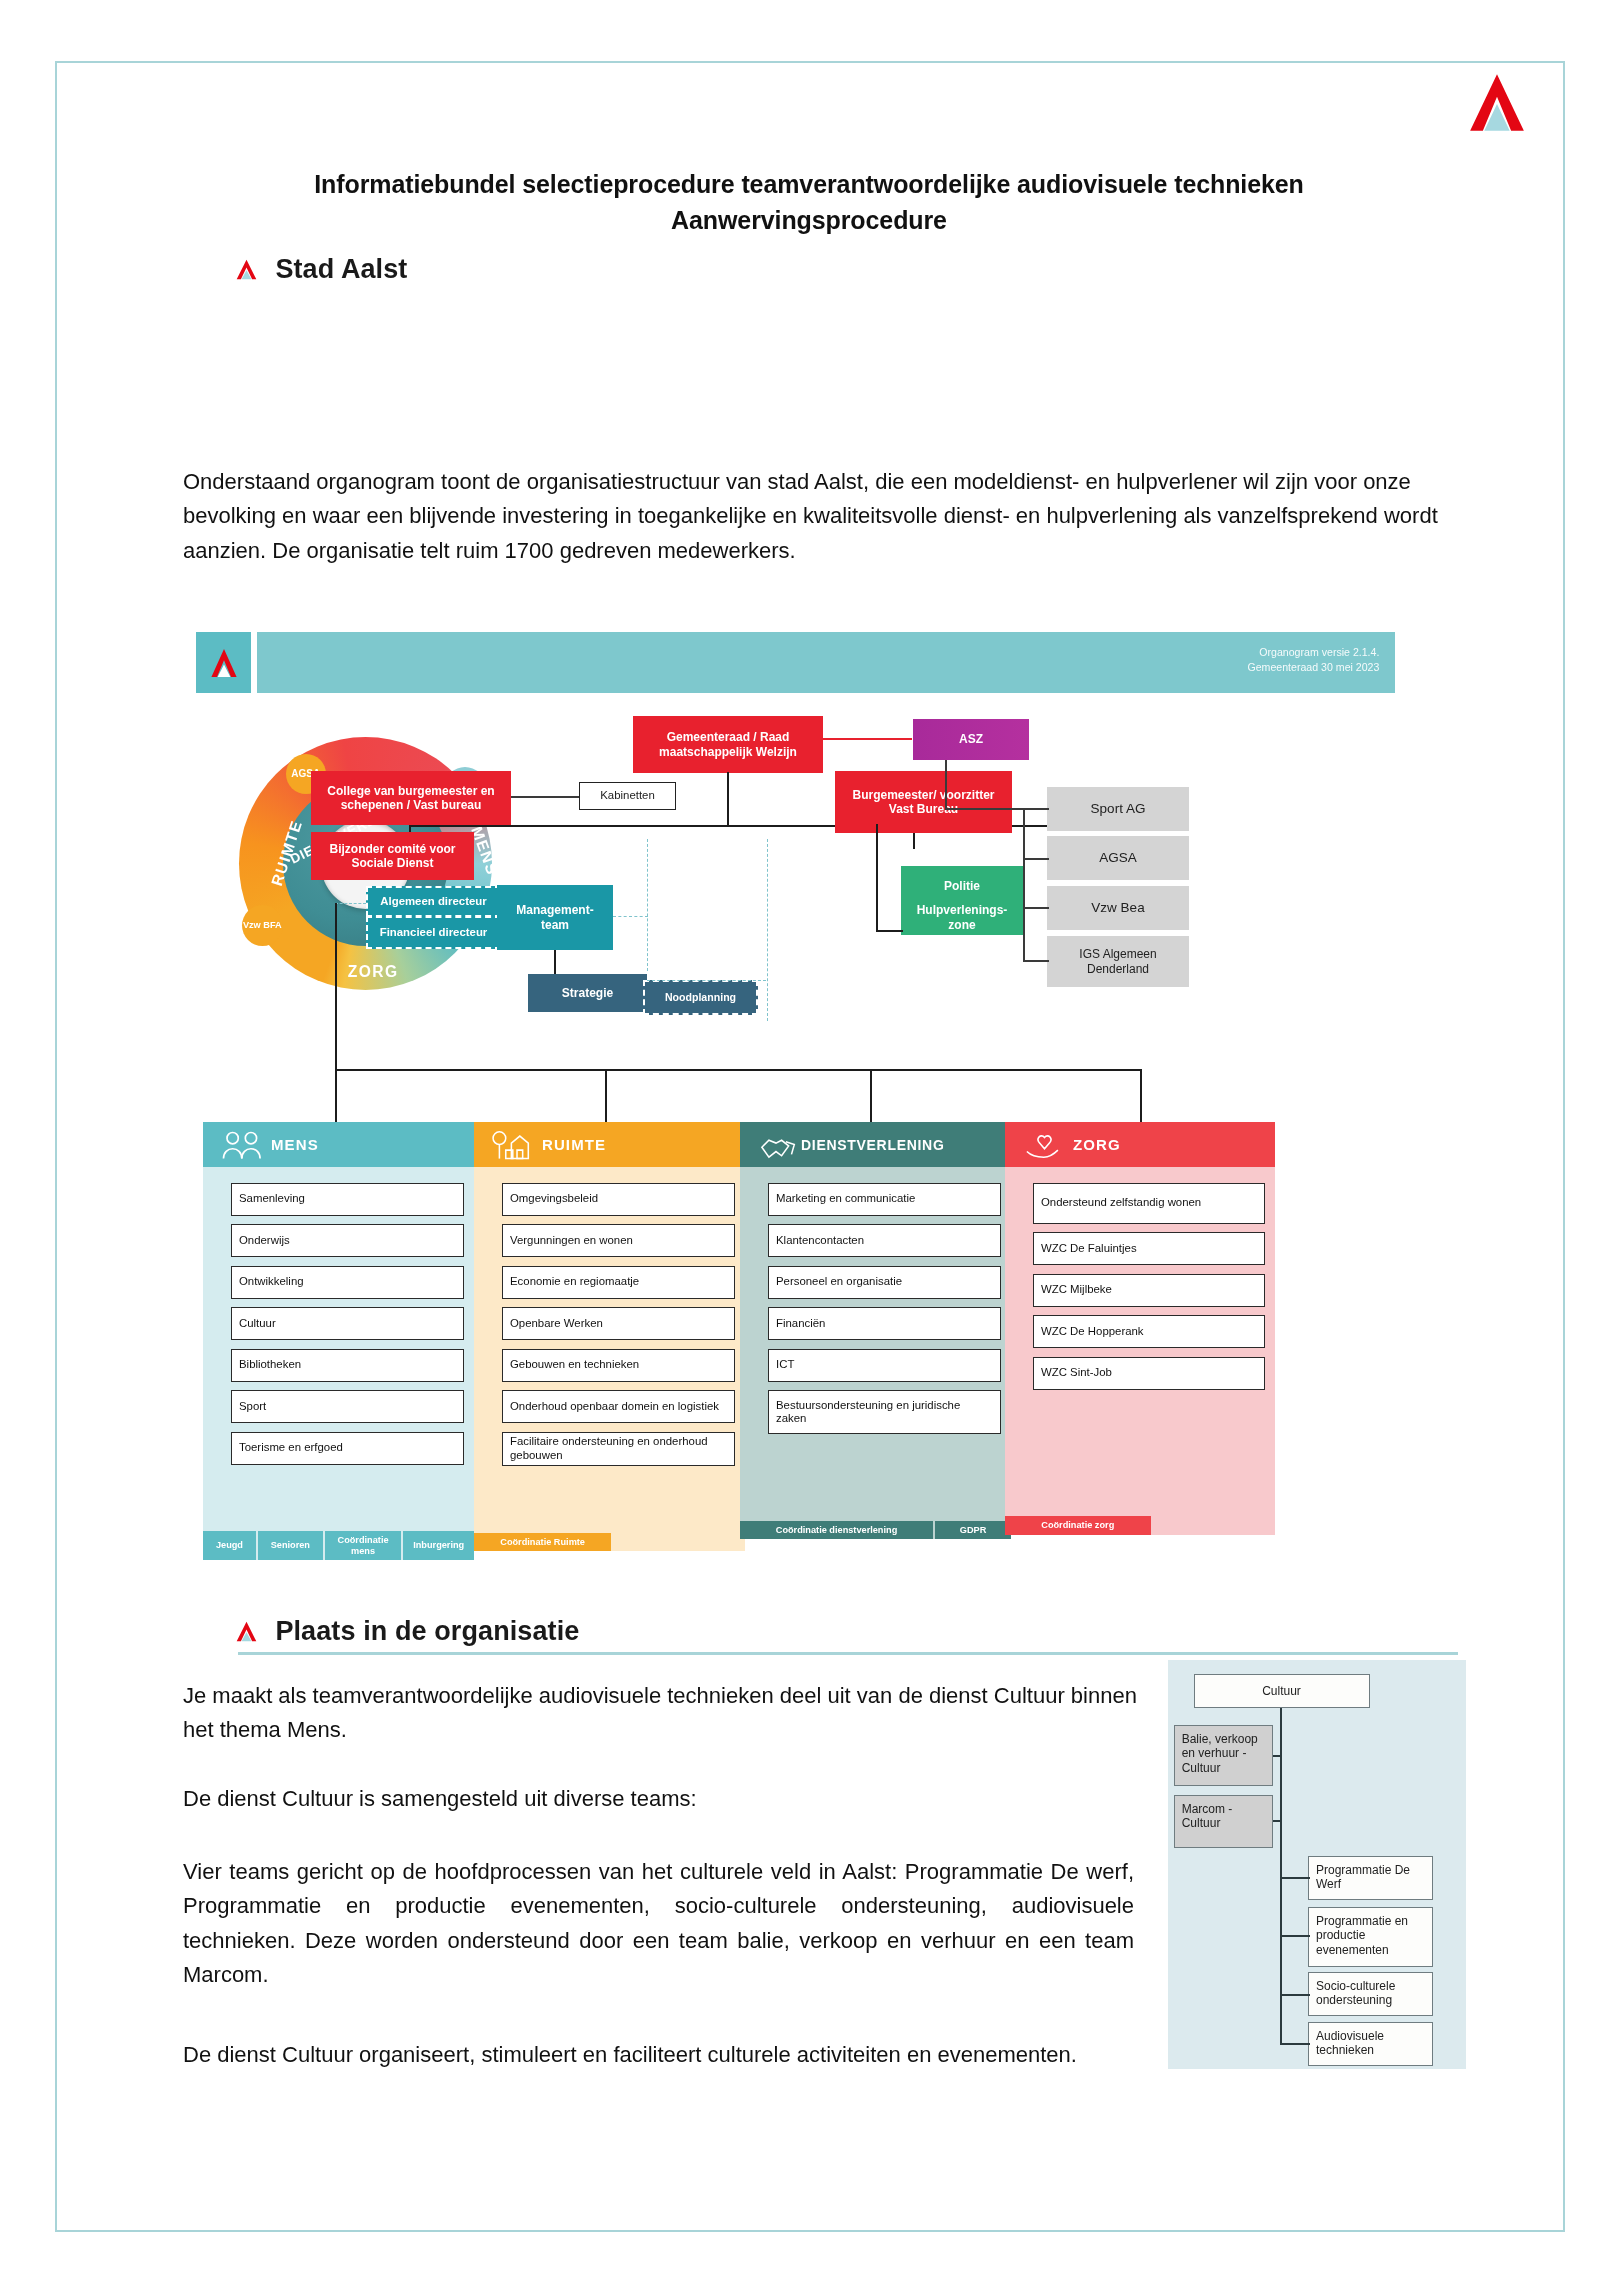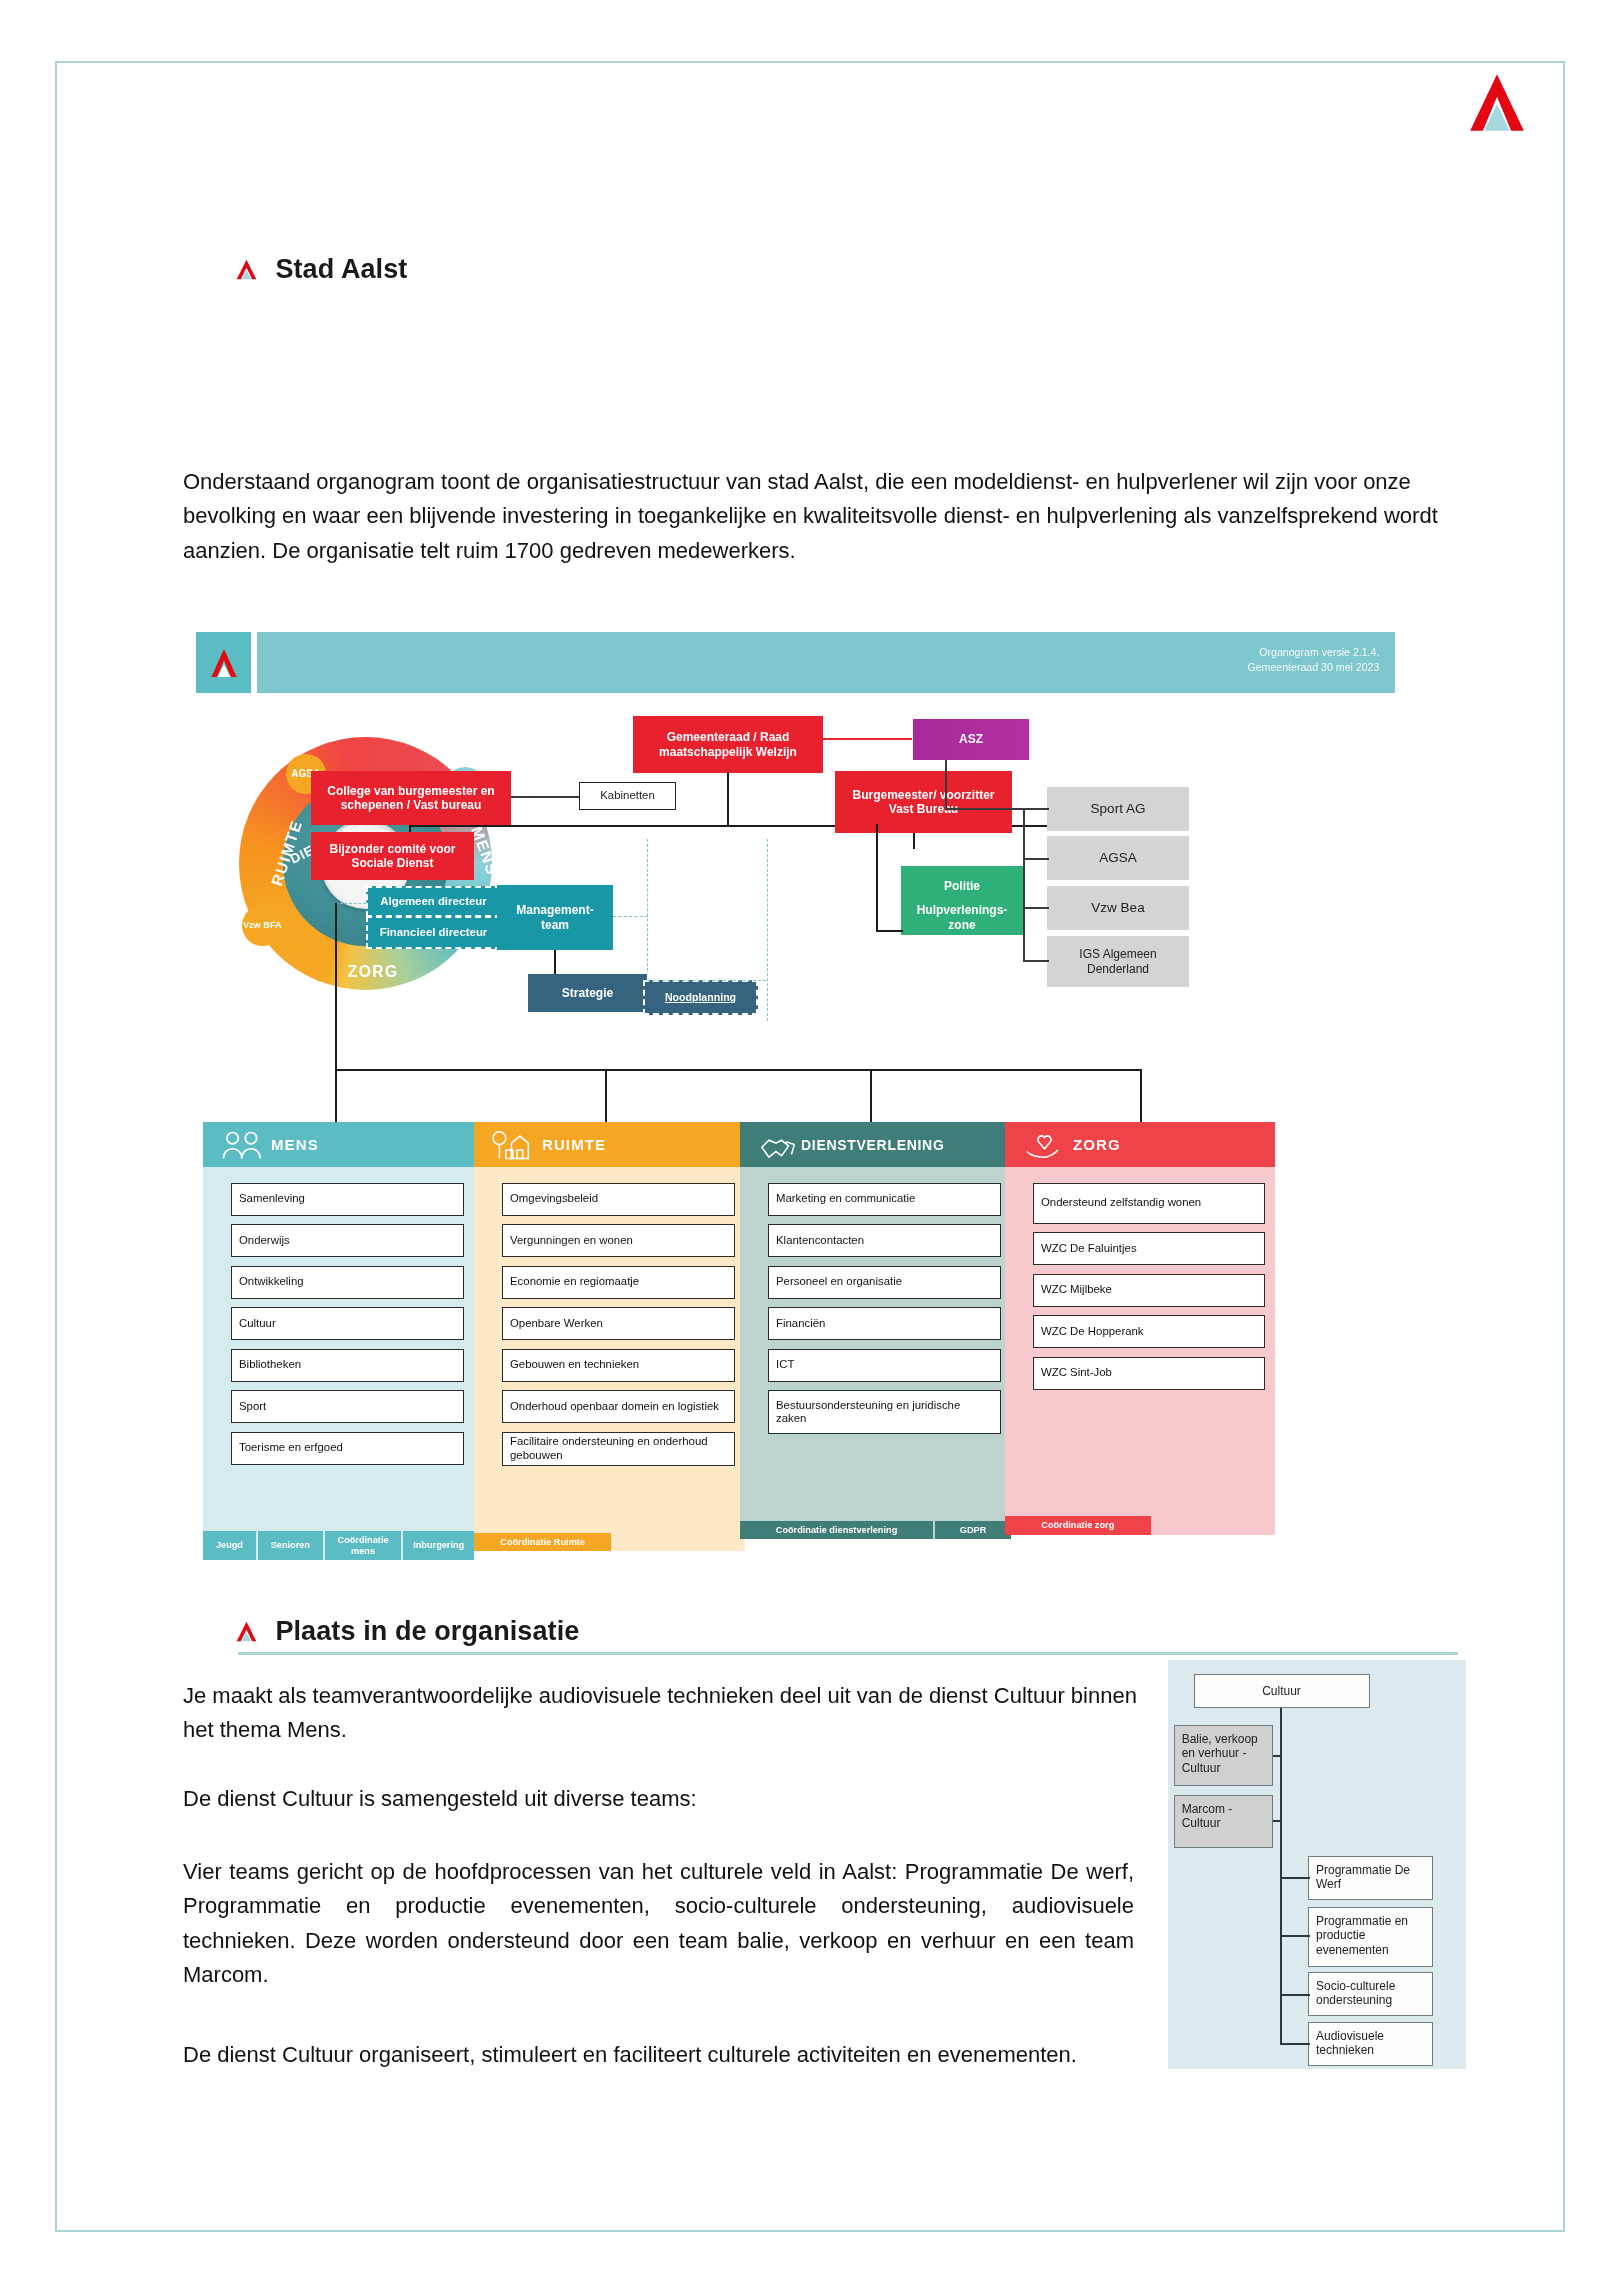--- a/index.html
+++ b/index.html
@@ -46,21 +46,21 @@
   
   .bx{position:absolute;box-sizing:border-box;display:flex;align-items:center;justify-content:center;text-align:center;color:#fff;font-size:12px;font-weight:bold;line-height:1.2;padding:2.1px 4.3px;}
   .bx.red{background:#e8212e;}
   .bx.purple{background:linear-gradient(90deg,#a82a9a,#b5309f);}
   .bx.grey{background:#d4d4d4;color:#222;font-weight:normal;font-size:13.5px;}
   .bx.green{background:#2fb079;}
   .bx.teal{background:#1a97a6;}
   .bx.navy{background:#36647e;}
   .bx.white{background:#fff;color:#222;border:1.4px solid #222;font-weight:normal;font-size:11.4px;}
   .bx.dash{background:#1a97a6;border:2.1px dashed #fff;}
-  .bx.dashnavy{background:#36647e;border:2.1px dashed #fff;text-decoration:underline;}
+  .bx.dashnavy{background:#36647e;border:2.1px dashed #fff;}
 
   .ln{position:absolute;background:#1c1c1c;}
   .ln.thin{background:#3a3a3a;}
   .ln.red{background:#e8212e;}
   .dln{position:absolute;border-left:1.4px dashed #7fc3cc;}
   .dlnh{position:absolute;border-top:1.4px dashed #7fc3cc;}
 
   
   .col{position:absolute;top:490px;width:271px;}
   .col-head{height:45px;display:flex;align-items:center;color:#fff;font-size:15px;font-weight:bold;letter-spacing:1.1px;box-sizing:border-box;padding-left:68px;}
@@ -96,20 +96,24 @@
 <div class="page">
   <div class="page-border"></div>
 
   <div class="corner-logo">
     <svg class="logo-svg" width="60" height="65" viewBox="0 0 84 92">
       <polygon points="42,6 80,86 62,86 42,38 22,86 4,86" fill="#e30613"></polygon>
       <polygon points="42,48 60,86 24,86" fill="#a6d8e0"></polygon>
     </svg>
   </div>
 
+  <div class="doc-title">
+    <div>Informatiebundel selectieprocedure teamverantwoordelijke audiovisuele technieken</div>
+    <div>Aanwervingsprocedure</div>
+  </div>
 
   <div class="h2row" style="left:236px;top:254px;">
     <span class="mark">
       <svg width="21" height="23" viewBox="0 0 30 32">
           <polygon points="15,2 29,30 23,30 15,13 7,30 1,30" fill="#e30613"></polygon>
           <polygon points="15,17 22,30 8,30" fill="#a6d8e0"></polygon>
         </svg>
     </span>
     <span class="h2text">Stad Aalst</span>
   </div>

